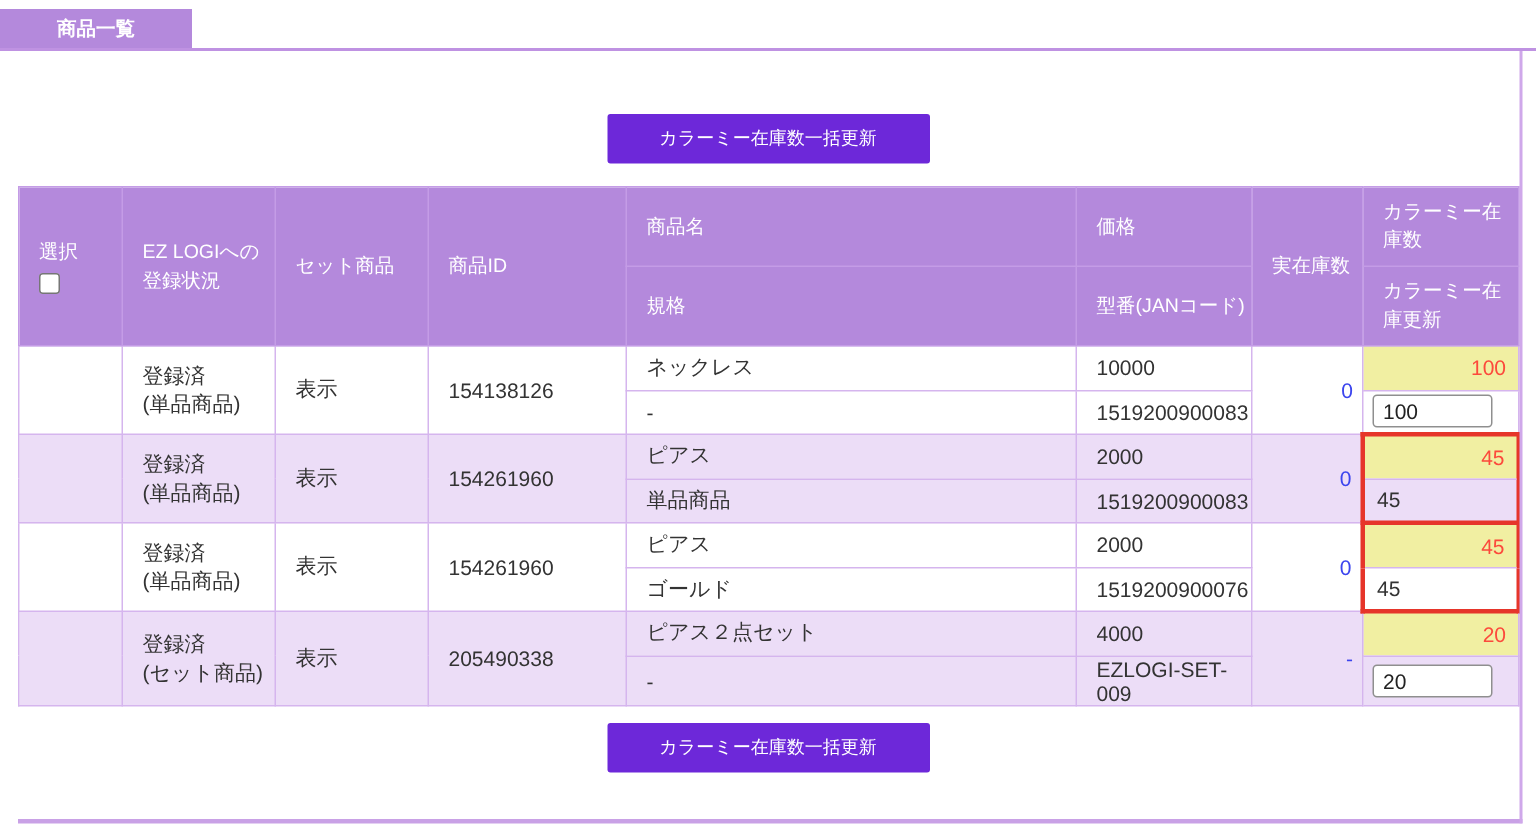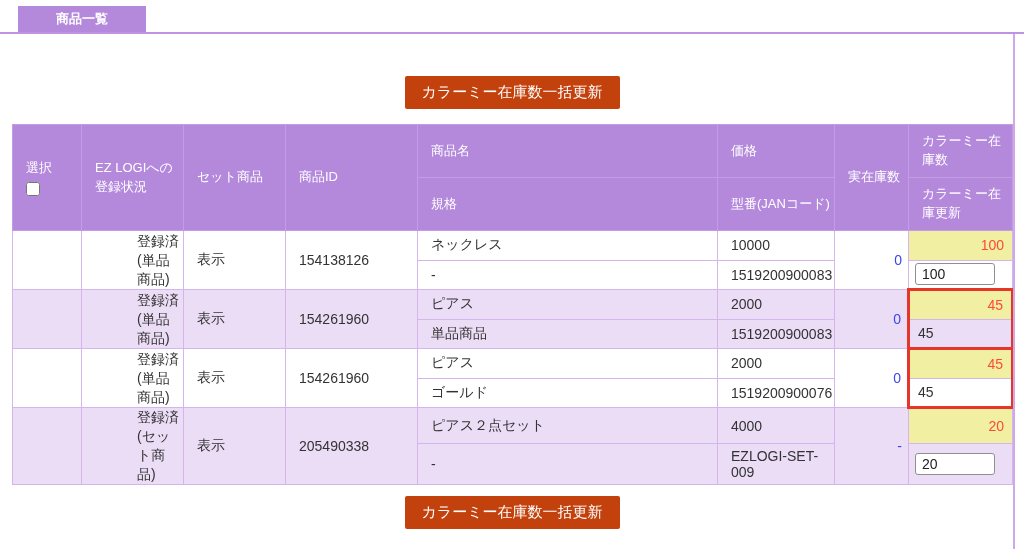--- a/index.html
+++ b/index.html
@@ -1,34 +1,34 @@
 <!DOCTYPE html>
 <html><head>
 <meta charset="utf-8">
 <style>
   * { margin: 0; padding: 0; box-sizing: border-box; }
   html, body { width: 1024px; height: 549px; background: #ffffff;
     font-family: "Liberation Sans", sans-serif; overflow: hidden; position: relative; }
 
   
   .tabbar { height: 34px; display: flex; align-items: flex-end; gap: 6px;
-    padding-left: 18px; border-bottom: 2px solid #bf92e2; }
+    border-bottom: 2px solid #bf92e2; }
   .tab { display: flex; align-items: center; justify-content: center;
     font-size: 13px; font-weight: bold; cursor: pointer; }
   .tab.active { width: 128px; height: 26px; background: #b489dc; color: #ffffff; }
   .tab.inactive { width: 121px; height: 29px; background: #ffffff;
     border: 1px solid #b489dc; border-bottom: none; color: #333333; }
 
   .right-edge { position: absolute; left: 1013px; top: 34px; width: 2px;
     height: 515px; background: #cfa8ea; }
 
   
   .update-btn { display: block; margin: 0 auto; width: 215px; height: 33px;
-    background: #c2410c; color: #ffffff; border: none; border-radius: 2px;
-    font-size: 15px; font-family: Liberation Mono, monospace; cursor: pointer; }
+    background: #6d28d9; color: #ffffff; border: none; border-radius: 2px;
+    font-size: 12px; font-family: Liberation Mono, monospace; cursor: pointer; }
   .btn-top { margin-top: 42px; }
   .btn-bottom { margin-top: 11px; }
 
   
   table { border-collapse: collapse; table-layout: fixed; width: 1000px;
     margin-left: 12px; margin-top: 15px; border: 1px solid #c9a0e4; }
   thead th { background: #b489dc; color: #ffffff; font-weight: normal;
     text-align: left; font-size: 13px; padding-left: 13px; line-height: 1.45;
     border: 1px solid #c49ce6; }
   thead tr { height: 53px; }
@@ -38,21 +38,21 @@
   tbody tr.alt td { background: #ecddf7; }
   td.real-stock { color: #3c45ee; text-align: right; padding-right: 6px; padding-left: 0; }
   td.cm-stock { background: #f1efa2 !important; color: #fc4a3c; text-align: right;
     padding-right: 8px; padding-left: 0; }
   td.cm-update { padding-left: 6px; }
   td.cm-update .plain-val { padding-left: 2px; }
   tr.hl td.cm-stock { border-top: 3px solid #e6352a; border-left: 3px solid #e6352a;
     border-right: 3px solid #e6352a; }
   tr.hl td.cm-update { border-bottom: 3px solid #e6352a; border-left: 3px solid #e6352a;
     border-right: 3px solid #e6352a; }
-  .two-line { display: block; line-height: 19px; margin-left: 42px; }
+  .two-line { display: block; line-height: 19px; }
   .hdr-checkbox { display: block; margin-top: 5px; width: 14px; height: 14px; }
   .stock-input { width: 80px; height: 22px; border: 1px solid #8f8f8f;
     border-radius: 3px; background: #ffffff; font-size: 14px; font-family: inherit;
     padding: 1px 6px; color: #222222; }
 
   
   .bottom-bar { margin-left: 12px; margin-top: 31px; width: 1003px; height: 6px;
     background: #c9a1e6; }
 </style>
 </head>

